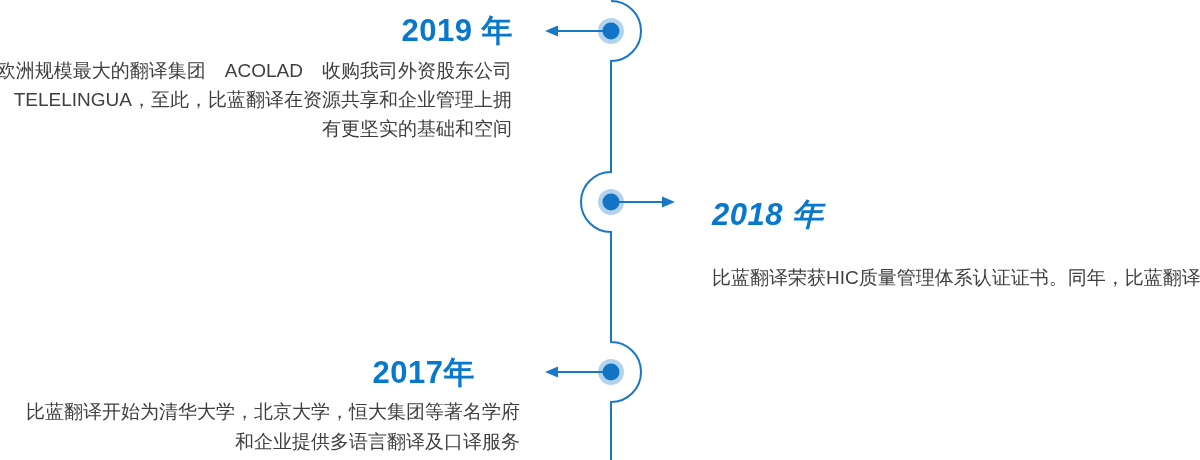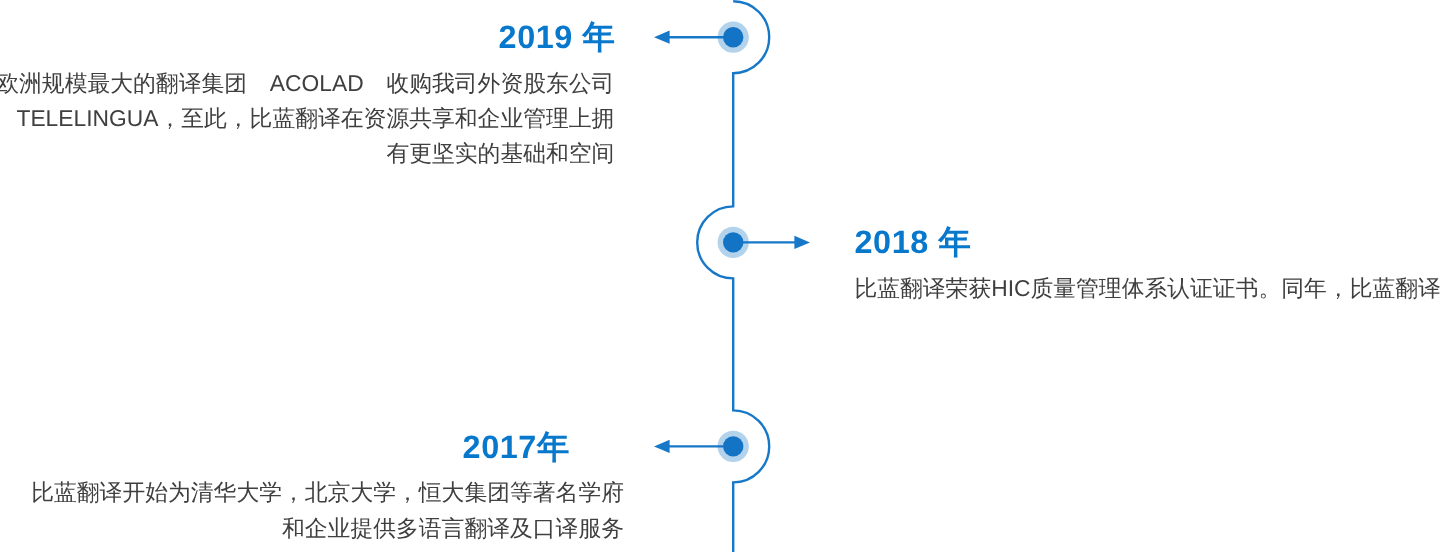--- a/index.html
+++ b/index.html
@@ -17,44 +17,44 @@
   }
   .timeline-svg {
     position: absolute;
     left: 0;
     top: 0;
     width: 1200px;
     height: 460px;
   }
   .year-label {
     position: absolute;
-    font-size: 27px;
+    font-size: 31px;
     font-weight: bold;
     color: #0878cc;
     letter-spacing: 0.5px;
     line-height: 30px;
     white-space: nowrap;
     text-align: right;
   }
   .event-text {
     position: absolute;
     font-size: 19px;
     color: #3f3f3f;
     white-space: nowrap;
   }
   .event-text div {
     white-space: nowrap;
   }
   .align-right { text-align: right; }
-  .align-left  { text-align: left; }
+  .align-left  { text-align: left; margin-top: 36px; }
 
   .label-2019 { right: 687px; top: 16px; }
   .text-2019  { right: 688px; top: 56px;  line-height: 29px; }
 
-  .label-2018 { left: 712px; top: 187px; }
+  .label-2018 { left: 712px; top: 200px; font-style: italic; }
   .text-2018  { left: 712px; top: 227px; line-height: 30px; }
 
   .label-2017 { right: 725px; top: 358px; }
   .text-2017  { right: 680px; top: 397px; line-height: 30px; }
 </style>
 </head>
 <body>
 
 <div class="canvas">
 

